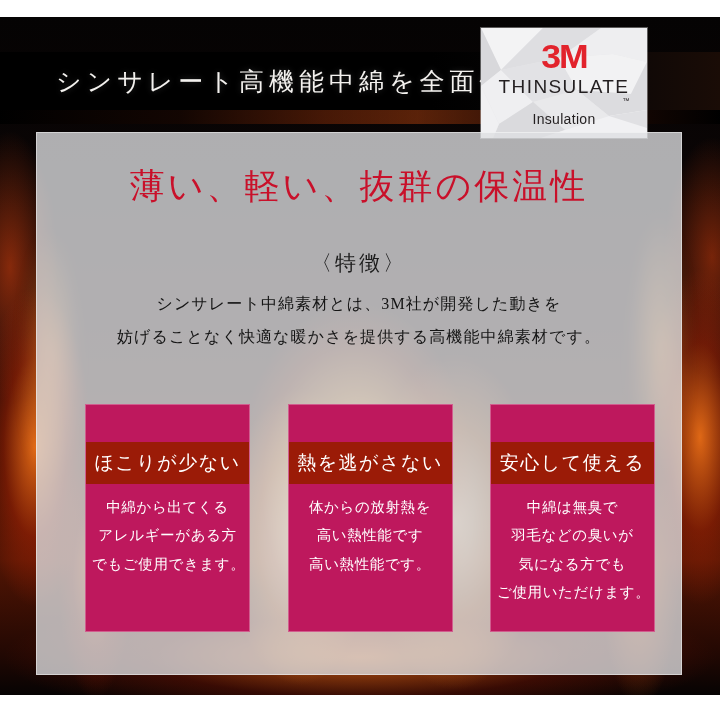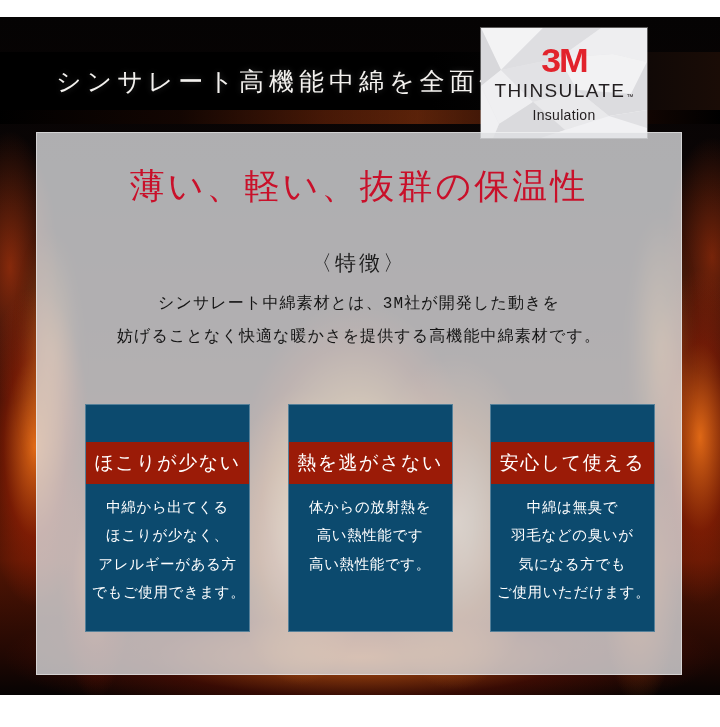--- a/index.html
+++ b/index.html
@@ -99,21 +99,21 @@
   }
   .logo-3m{
     font-family:"Liberation Sans","DejaVu Sans",sans-serif;
     font-weight:bold;
     font-size:33px;
     color:#e2232c;
     letter-spacing:-2px;
     line-height:1;
     transform:scaleX(1.08);
   }
-  .logo-thins-wrap{display:flex;align-items:flex-end;line-height:1;margin-top:3px;}
+  .logo-thins-wrap{display:flex;align-items:flex-end;line-height:1;margin-top:3px;flex-direction:column;}
   .logo-thins{
     font-family:"Liberation Sans","DejaVu Sans",sans-serif;
     font-size:19px;color:#231f20;letter-spacing:1.4px;line-height:1;
   }
   .logo-tm{font-size:7px;color:#231f20;margin-left:1px;margin-top:1px;line-height:1;}
   .logo-ins{
     font-family:"Liberation Sans","DejaVu Sans",sans-serif;
     font-size:14px;color:#231f20;margin-top:7px;letter-spacing:.3px;line-height:1;
   }
 
@@ -142,35 +142,35 @@
     font-family:"Liberation Serif","DejaVu Serif",serif;
     font-size:21px;
     letter-spacing:3px;
     line-height:1;
     margin-top:8px;
   }
   .lede{
     position:absolute;left:22px;right:22px;top:155px;
     text-align:center;
     color:#141414;
-    font-family:Liberation Mono, monospace;
+    font-family:Liberation Serif, serif;
     font-size:16px;
     letter-spacing:1.1px;
     line-height:2.05;
   }
   .lede-line{display:block;white-space:nowrap;}
 
   
   .cards{
     position:absolute;left:48px;top:271px;width:570px;height:228px;
     display:flex;justify-content:space-between;
   }
   .card{
     width:165px;height:228px;
-    background:#0c4a6e;
+    background:#be185d;
     border:1px solid rgba(255,255,255,.30);
     box-sizing:border-box;
     display:flex;flex-direction:column;
     position:relative;
   }
   .card-head{
     position:absolute;left:0;right:0;top:37px;height:42px;
     background:#9b1b07;
     display:flex;align-items:center;justify-content:center;
     color:#ffffff;
@@ -246,21 +246,20 @@
       <span class="lede-line">シンサレート中綿素材とは、3M社が開発した動きを</span>
       <span class="lede-line">妨げることなく快適な暖かさを提供する高機能中綿素材です。</span>
     </div>
 
     <div class="cards">
 
       <div class="card">
         <div class="card-head">ほこりが少ない</div>
         <div class="card-body">
           <span class="card-line">中綿から出てくる</span>
-          <span class="card-line">ほこりが少なく、</span>
           <span class="card-line">アレルギーがある方</span>
           <span class="card-line">でもご使用できます。</span>
         </div>
       </div>
 
       <div class="card">
         <div class="card-head">熱を逃がさない</div>
         <div class="card-body">
           <span class="card-line">体からの放射熱を</span>
           <span class="card-line">高い熱性能です</span>

